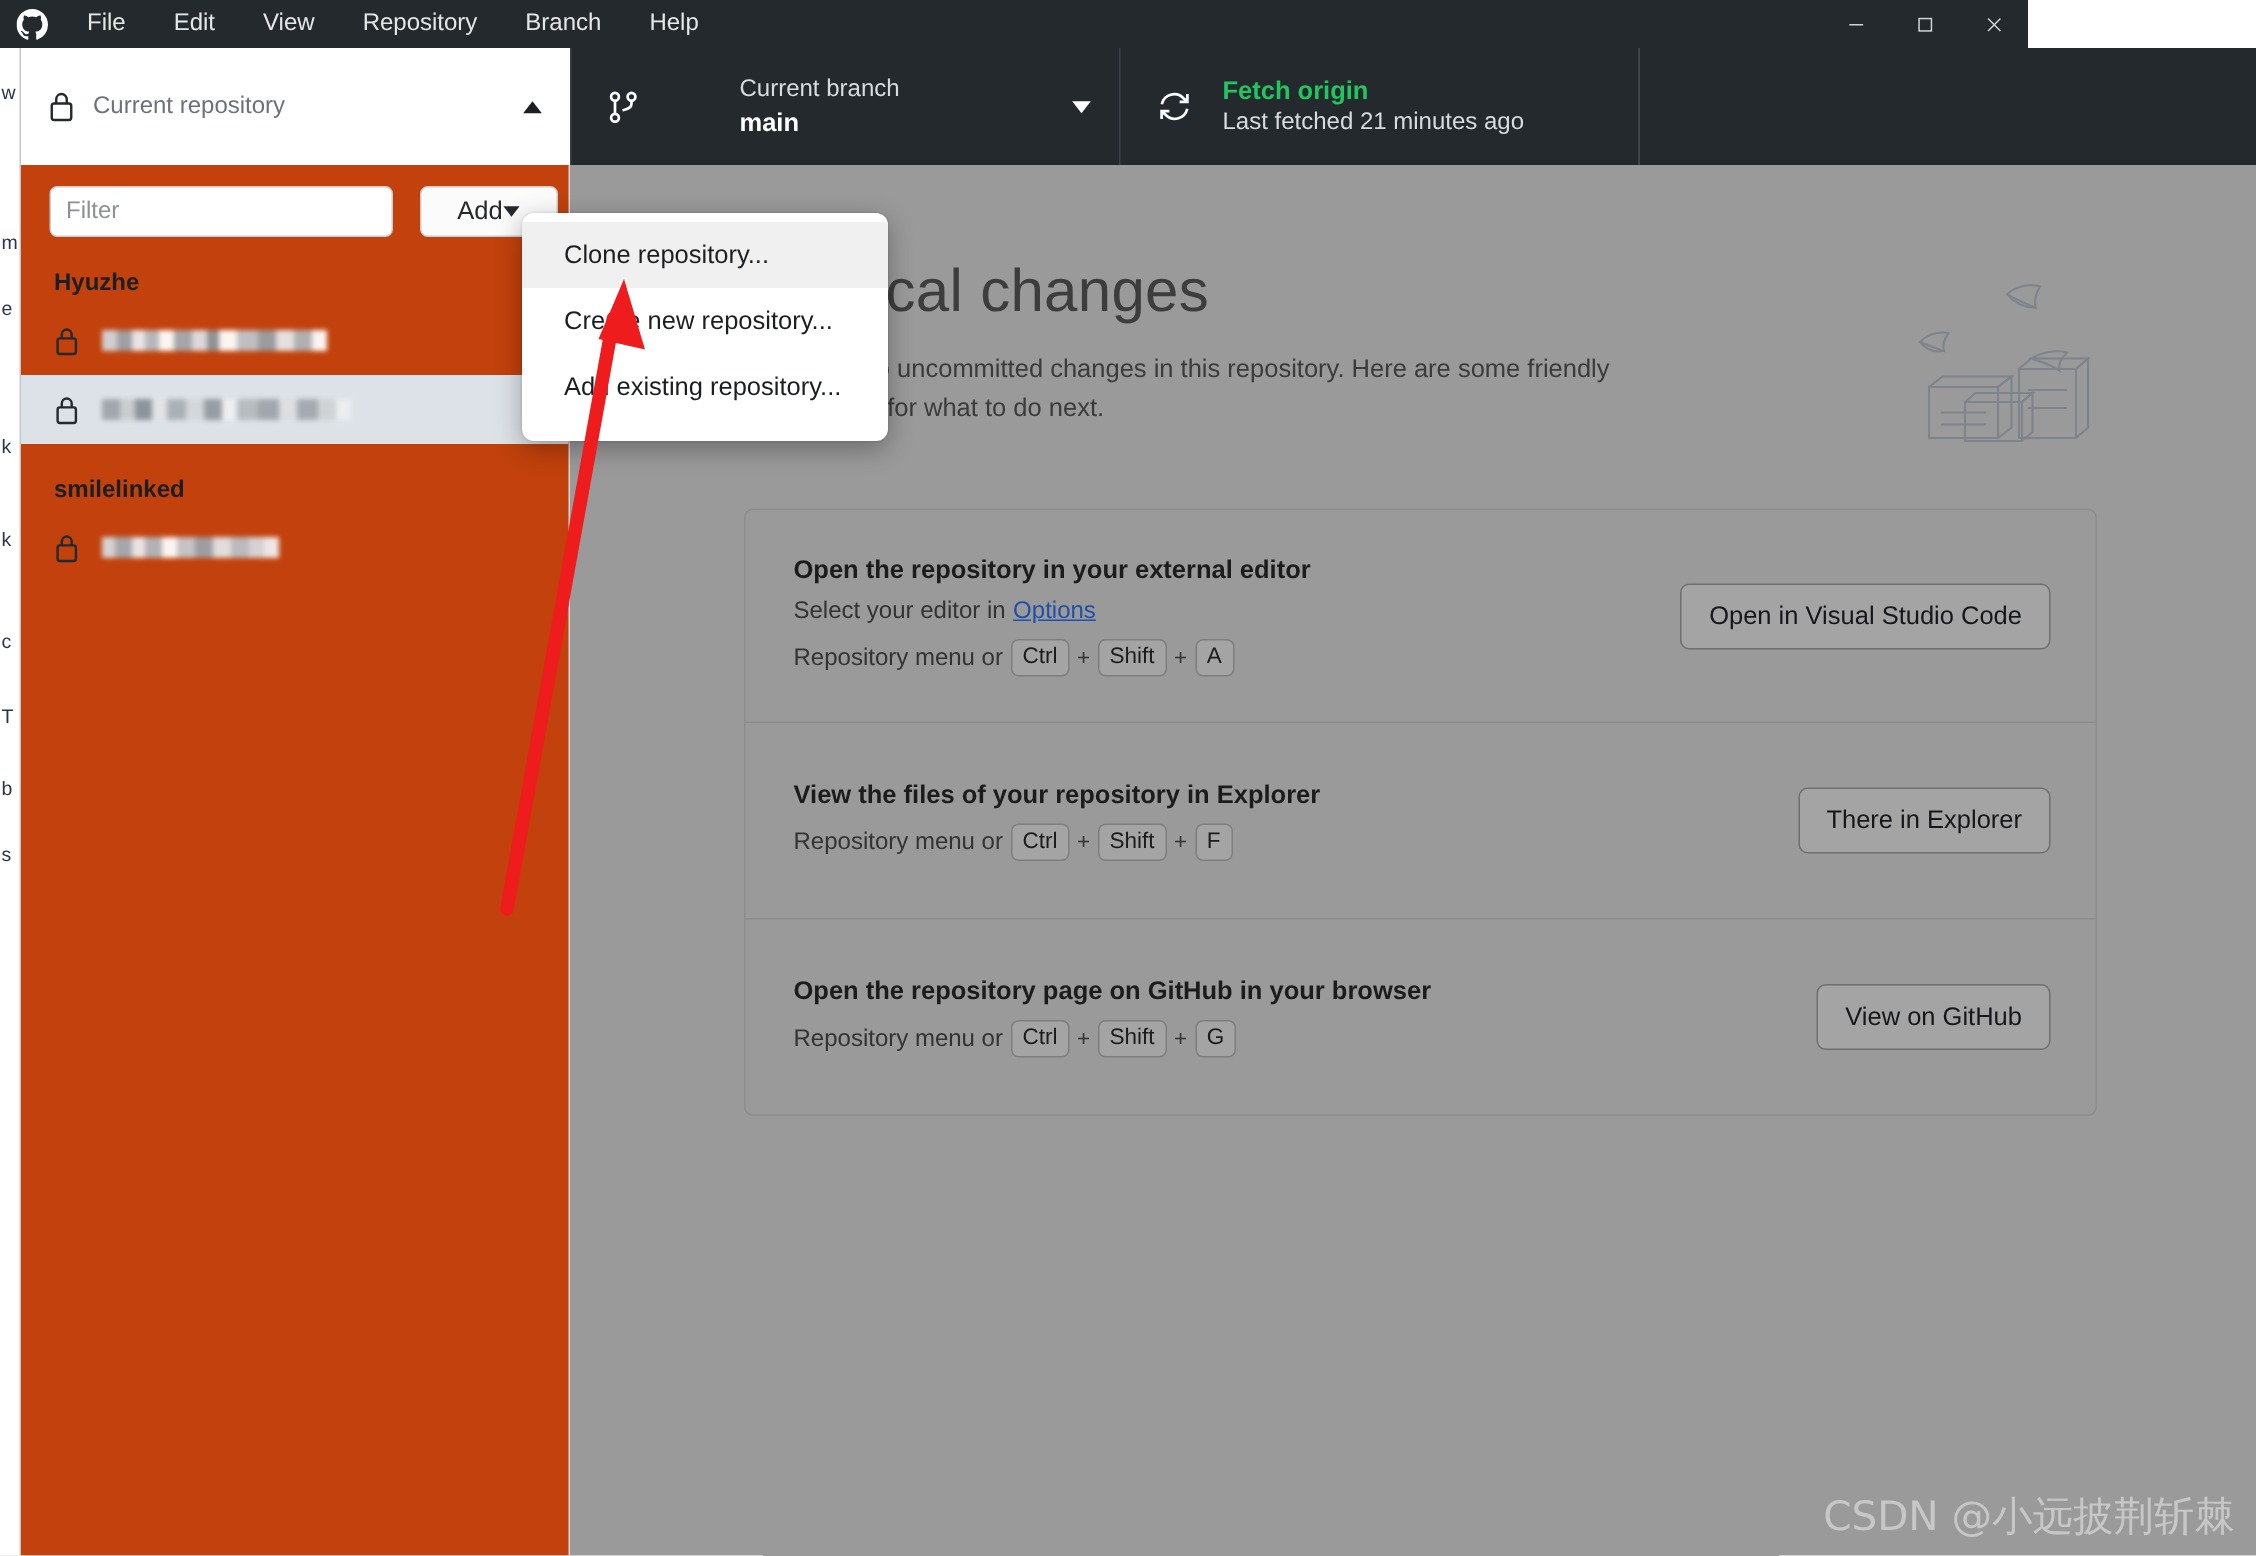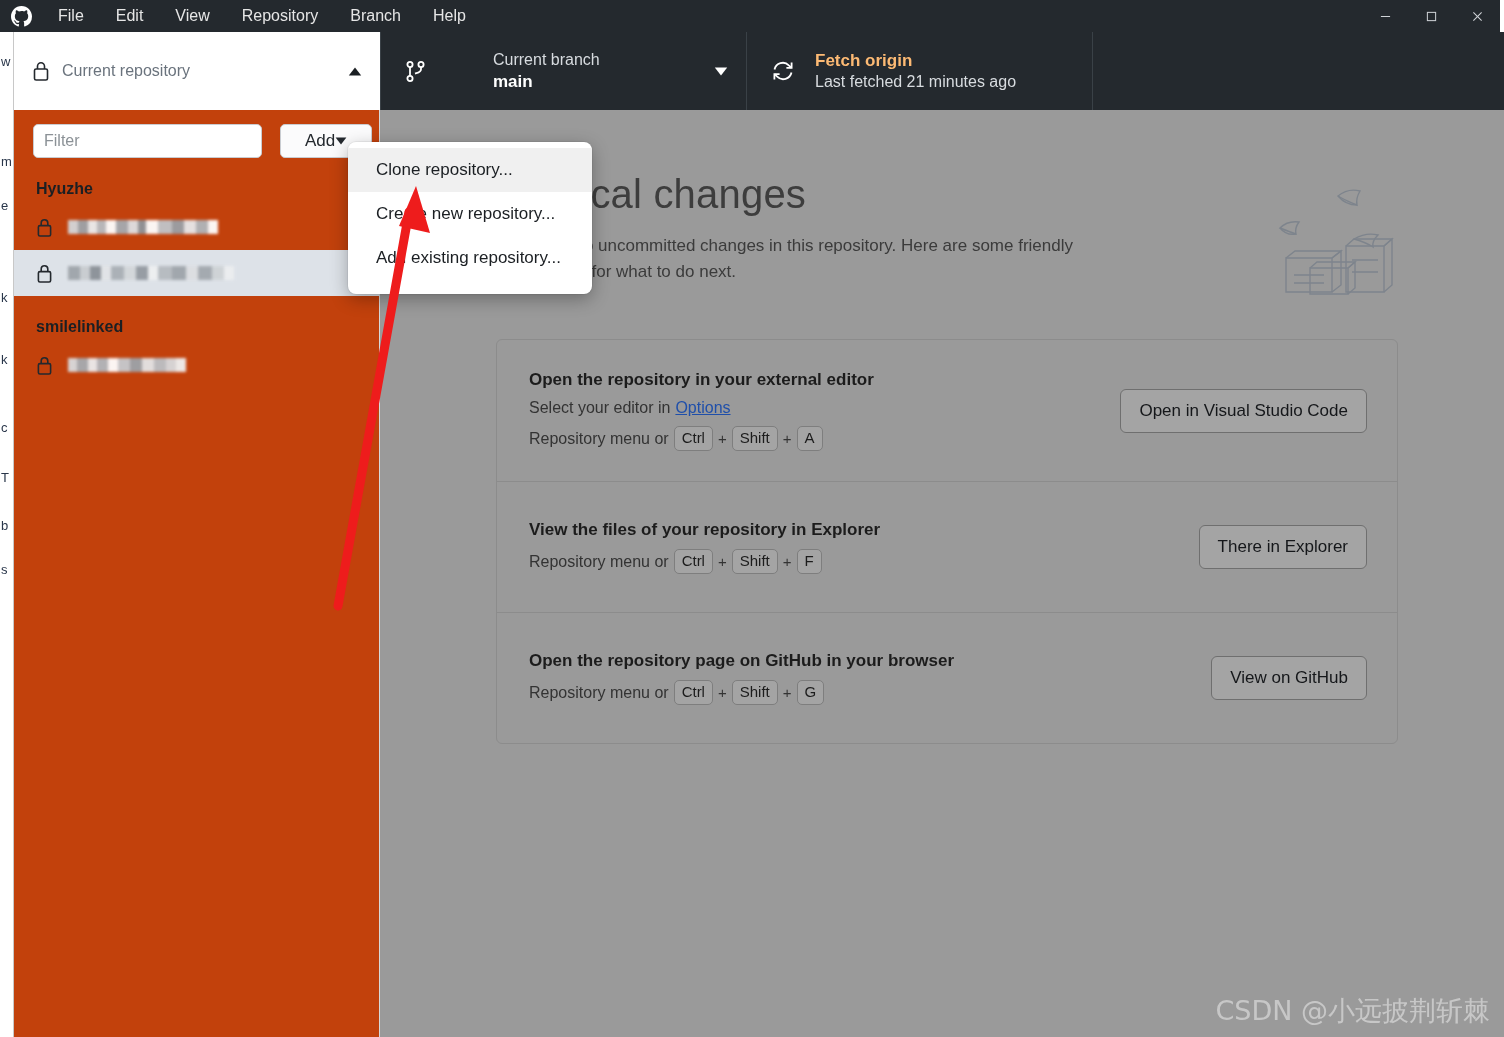--- a/index.html
+++ b/index.html
@@ -17,21 +17,21 @@
     background: #ffffff; overflow: hidden;
     border-right: 1px solid #c8c8c8;
   }
   .bg-window .frag {
     position: absolute; left: 1px; font-size: 13px; color: #29364a;
     font-family: "Liberation Sans", sans-serif; white-space: nowrap;
   }
 
   
   .titlebar {
-    position: absolute; left: 0; top: 0; width: 1500px; height: 32px;
+    position: absolute; left: 0; top: 0; width: 1352px; height: 32px;
     background: #24292e; display: flex; align-items: center;
     z-index: 40;
   }
   .gh-logo { width: 42px; display: flex; justify-content: center; align-items: center; }
   .gh-logo svg { width: 21px; height: 21px; fill: #ffffff; }
   .menubar { display: flex; align-items: center; height: 32px; }
   .menu-item {
     color: #e6e6e6; font-size: 16px; padding: 0 16px; line-height: 32px;
     cursor: default; white-space: nowrap;
   }
@@ -97,21 +97,21 @@
   .caret-down-w { width: 22px; display: flex; justify-content: center; align-items: center; }
   .caret-down-w svg { width: 14px; height: 9px; fill: #ffffff; }
 
   .fetch-btn {
     width: 347px; height: 78px; background: #24292e;
     display: flex; align-items: center; padding: 0 14px 0 24px;
     border-left: 1px solid #3a4147; border-right: 1px solid #3a4147;
   }
   .fetch-ico { width: 44px; flex: 0 0 44px; display: flex; align-items: center; }
   .fetch-ico svg { width: 24px; height: 24px; stroke: #ffffff; stroke-width: 1.8; fill: none; }
-  .fetch-title { font-size: 17px; color: #fdba74; font-weight: bold; }
+  .fetch-title { font-size: 17px; color: #22c55e; font-weight: bold; }
   .fetch-sub { font-size: 16px; color: #d8dce0; margin-top: 2px; }
   .toolbar-rest { flex: 1 1 auto; background: #24292e; }
 
   
   .repo-panel {
     position: absolute; left: 14px; top: 110px; width: 366px; height: 927px;
     background: #c2410c; z-index: 20;
     border-right: 1px solid #d6d8da;
   }
   .filter-row { display: flex; align-items: center; padding: 14px 14px 0 19px; gap: 18px; }

